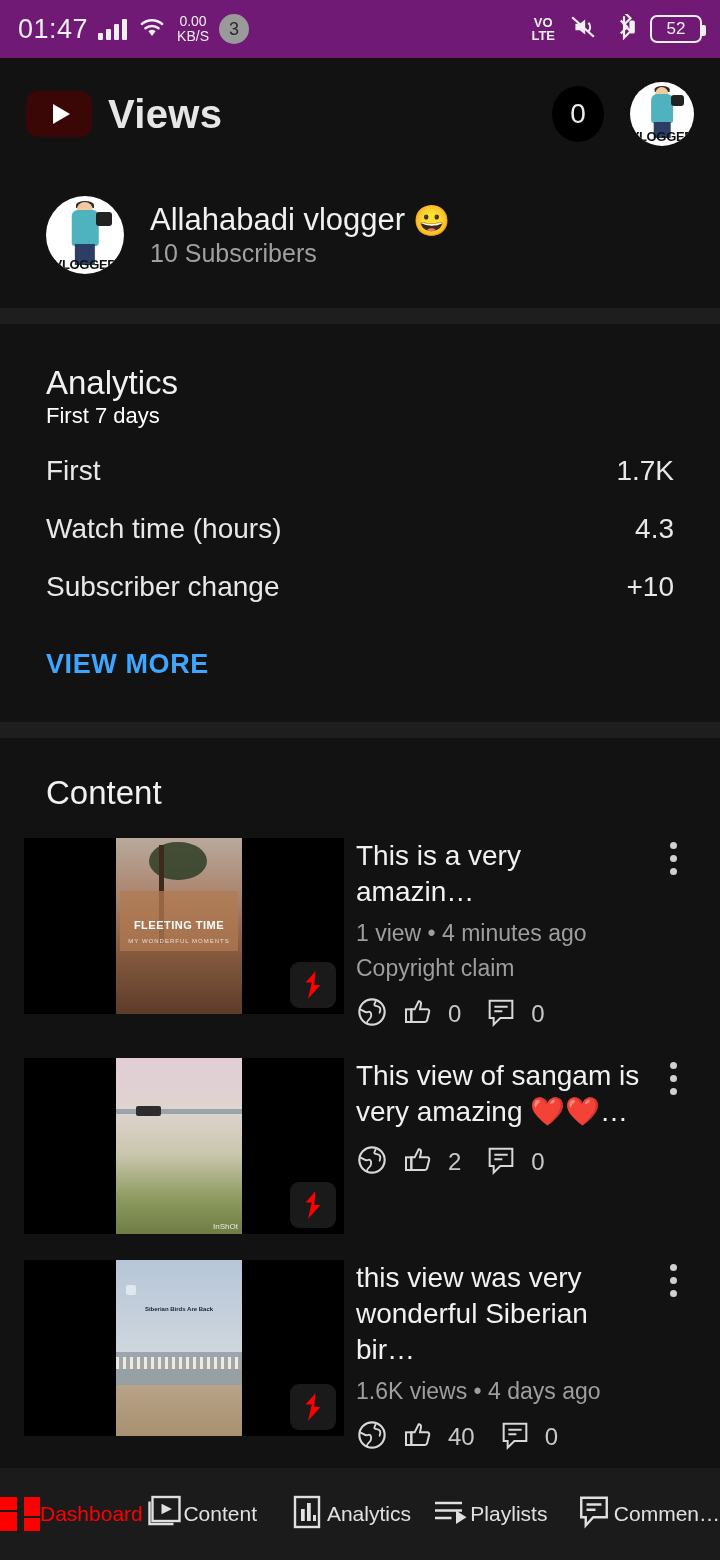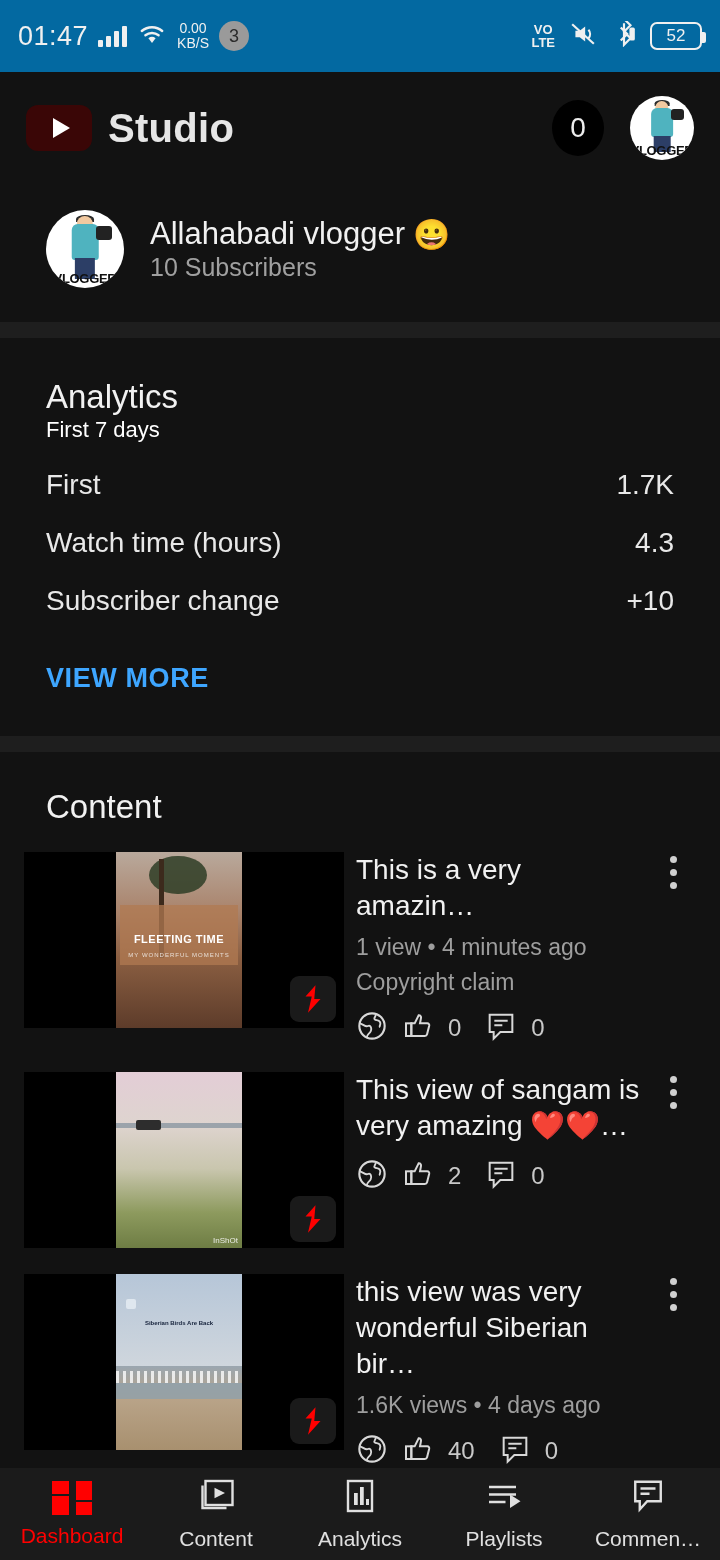--- a/index.html
+++ b/index.html
@@ -6,21 +6,21 @@
   html,body {
     width:720px; height:1560px;
     background:#0f0f0f;
     font-family:"Liberation Sans", sans-serif;
     overflow:hidden;
   }
   .screen { position:relative; width:720px; height:1560px; background:#121212; }
 
   
   .statusbar{
-    height:72px; background:#0369a1; display:flex; align-items:center;
+    height:58px; background:#701a75; display:flex; align-items:center;
     padding:8px 18px; color:#e8e8e8;
   }
   .sb-left{ display:flex; align-items:center; gap:10px; }
   .sb-time{ font-size:27px; letter-spacing:.5px; color:#f0f0f0; }
   .bars{ display:flex; align-items:flex-end; gap:3px; height:22px; }
   .bars i{ display:block; width:5px; background:#f0f0f0; border-radius:1px; }
   .bars i:nth-child(1){height:7px}.bars i:nth-child(2){height:11px}
   .bars i:nth-child(3){height:16px}.bars i:nth-child(4){height:21px}
   .sb-speed{ font-size:14px; line-height:15px; text-align:center; color:#f0f0f0; }
   .sb-badge{
@@ -112,21 +112,21 @@
   .t3 .txt{position:absolute;top:26%;width:100%;text-align:center;font-size:6px;font-weight:bold;color:#14213a;}
   .t3 .icon{position:absolute;left:8%;top:14%;width:10px;height:10px;background:#dfe7ef;border-radius:2px;}
   .t3 .birds{position:absolute;left:0;right:0;top:55%;height:7%;background:repeating-linear-gradient(90deg,#f2f2f2 0 3px,transparent 3px 7px);opacity:.9;}
   .t3 .water{position:absolute;left:0;right:0;top:62%;height:9%;background:#8fa0ab;opacity:.8;}
 
   
   .bottomnav{
     position:absolute;left:0;bottom:0;width:720px;height:92px;background:#1b1b1b;
     display:flex;align-items:center;
   }
-  .nav-item{ flex:1; display:flex; flex-direction:column; align-items:center; gap:9px;}
+  .nav-item{ flex:1; display:flex; align-items:center; }
   .nav-label{ font-size:21px; color:#e0e0e0; }
   .nav-item.active .nav-label{ color:#f00; }
   .dash-ico{ width:40px;height:34px;position:relative; }
   .dash-ico i{ position:absolute; background:#f00; display:block;}
   .dash-ico i:nth-child(1){left:0;top:0;width:17px;height:13px;}
   .dash-ico i:nth-child(2){right:0;top:0;width:16px;height:19px;}
   .dash-ico i:nth-child(3){left:0;bottom:0;width:17px;height:19px;}
   .dash-ico i:nth-child(4){right:0;bottom:0;width:16px;height:13px;}
 </style>
 </head>
@@ -173,21 +173,21 @@
           </svg>
       </span>
       <span class="batt">52</span>
     </div>
   </div>
 
   <div class="appbar">
     <div class="yt-logo">
         <span class="tri"></span>
       </div>
-    <div class="appbar-title">Studio</div>
+    <div class="appbar-title">Views</div>
     <div class="appbar-right">
       <div class="notif-badge">0</div>
       <div class="avatar">
         <span class="av-hair"></span>
           <span class="av-head"></span>
           <span class="av-body"></span>
         <span class="av-cam"></span>
           <span class="av-legs"></span>
         <span class="av-txt">VLOGGER</span>
       </div>

